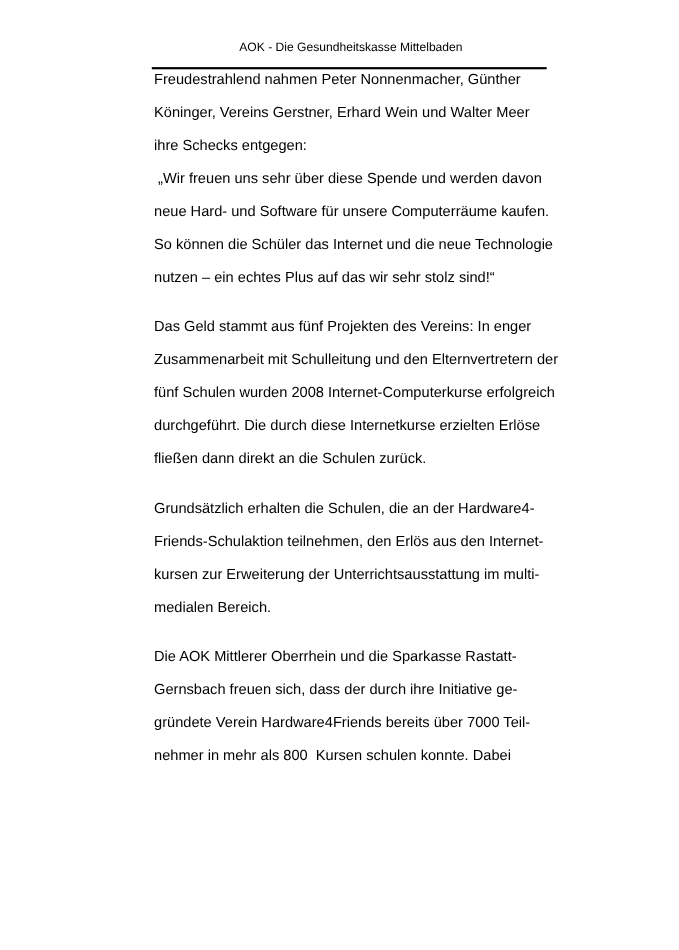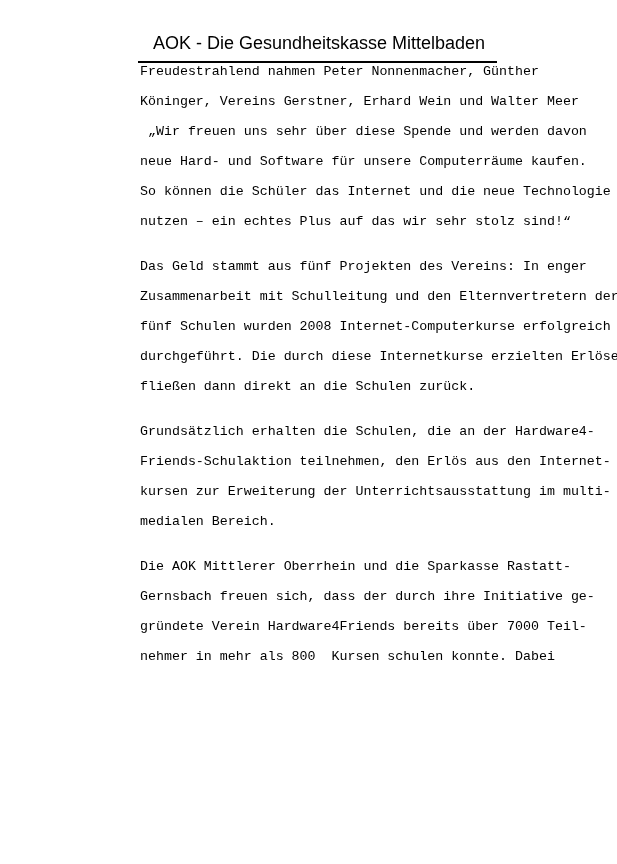--- a/index.html
+++ b/index.html
@@ -15,21 +15,21 @@
     font-family: "Liberation Sans", "DejaVu Sans", sans-serif;
     color: #000000;
     overflow: hidden;
   }
   .title {
     position: absolute;
     top: 33px;
     left: 140px;
     width: 358px;
     text-align: center;
-    font-size: 18px;
+    font-size: 11px;
     line-height: 20px;
     white-space: pre;
   }
   .rule {
     position: absolute;
     top: 61px;
     left: 138px;
     width: 359px;
     height: 2px;
     background: #000000;
@@ -44,33 +44,33 @@
   .paragraph {
     margin: 0 0 15px 0;
   }
   .paragraph:last-child {
     margin-bottom: 16px;
   }
   .line {
     height: 30px;
     line-height: 30px;
     white-space: pre;
-    font-family: Liberation Mono, monospace;
   }
 </style>
 </head>
 <body>
 
 <div class="page">
   <div class="title">AOK - Die Gesundheitskasse Mittelbaden</div>
   <div class="rule"></div>
   <div class="content" id="document-body">
       <div class="paragraph">
         <div class="line">Freudestrahlend nahmen Peter Nonnenmacher, Günther</div>
         <div class="line">Köninger, Vereins Gerstner, Erhard Wein und Walter Meer</div>
+        <div class="line">ihre Schecks entgegen:</div>
         <div class="line"> „Wir freuen uns sehr über diese Spende und werden davon</div>
         <div class="line">neue Hard- und Software für unsere Computerräume kaufen.</div>
         <div class="line">So können die Schüler das Internet und die neue Technologie</div>
         <div class="line">nutzen – ein echtes Plus auf das wir sehr stolz sind!“</div>
       </div>
       <div class="paragraph">
         <div class="line">Das Geld stammt aus fünf Projekten des Vereins: In enger</div>
         <div class="line">Zusammenarbeit mit Schulleitung und den Elternvertretern der</div>
         <div class="line">fünf Schulen wurden 2008 Internet-Computerkurse erfolgreich</div>
         <div class="line">durchgeführt. Die durch diese Internetkurse erzielten Erlöse</div>

